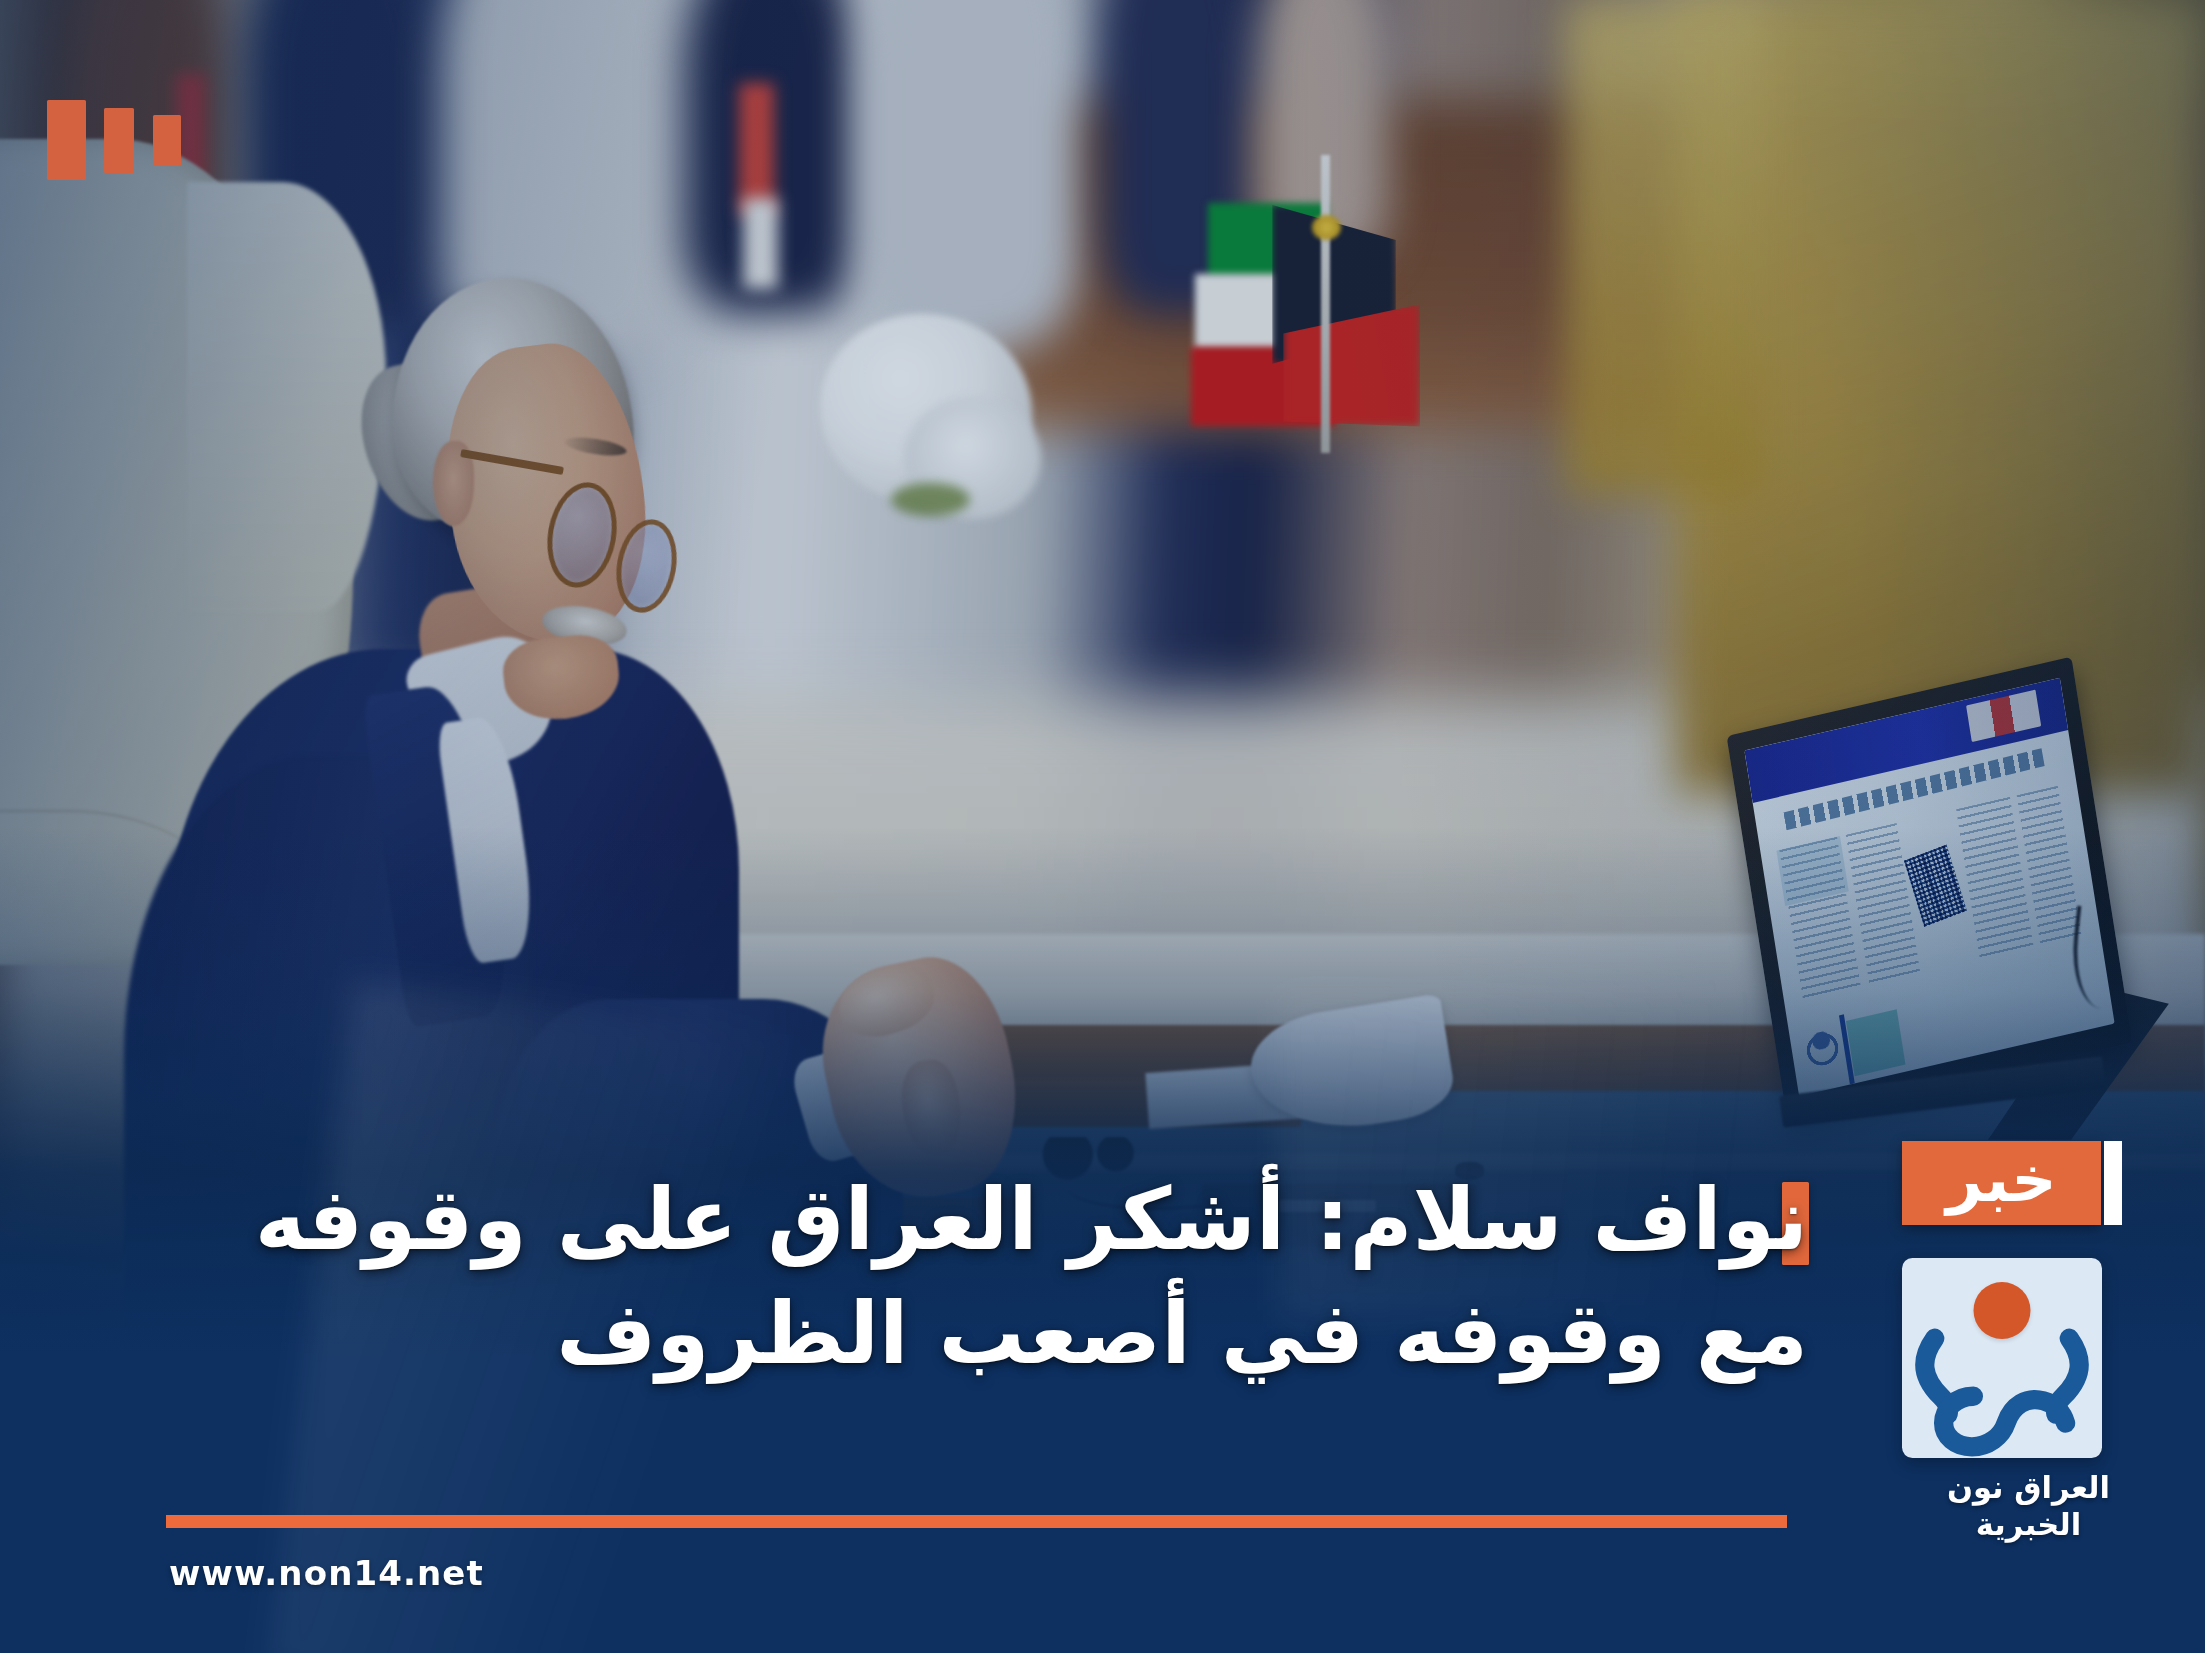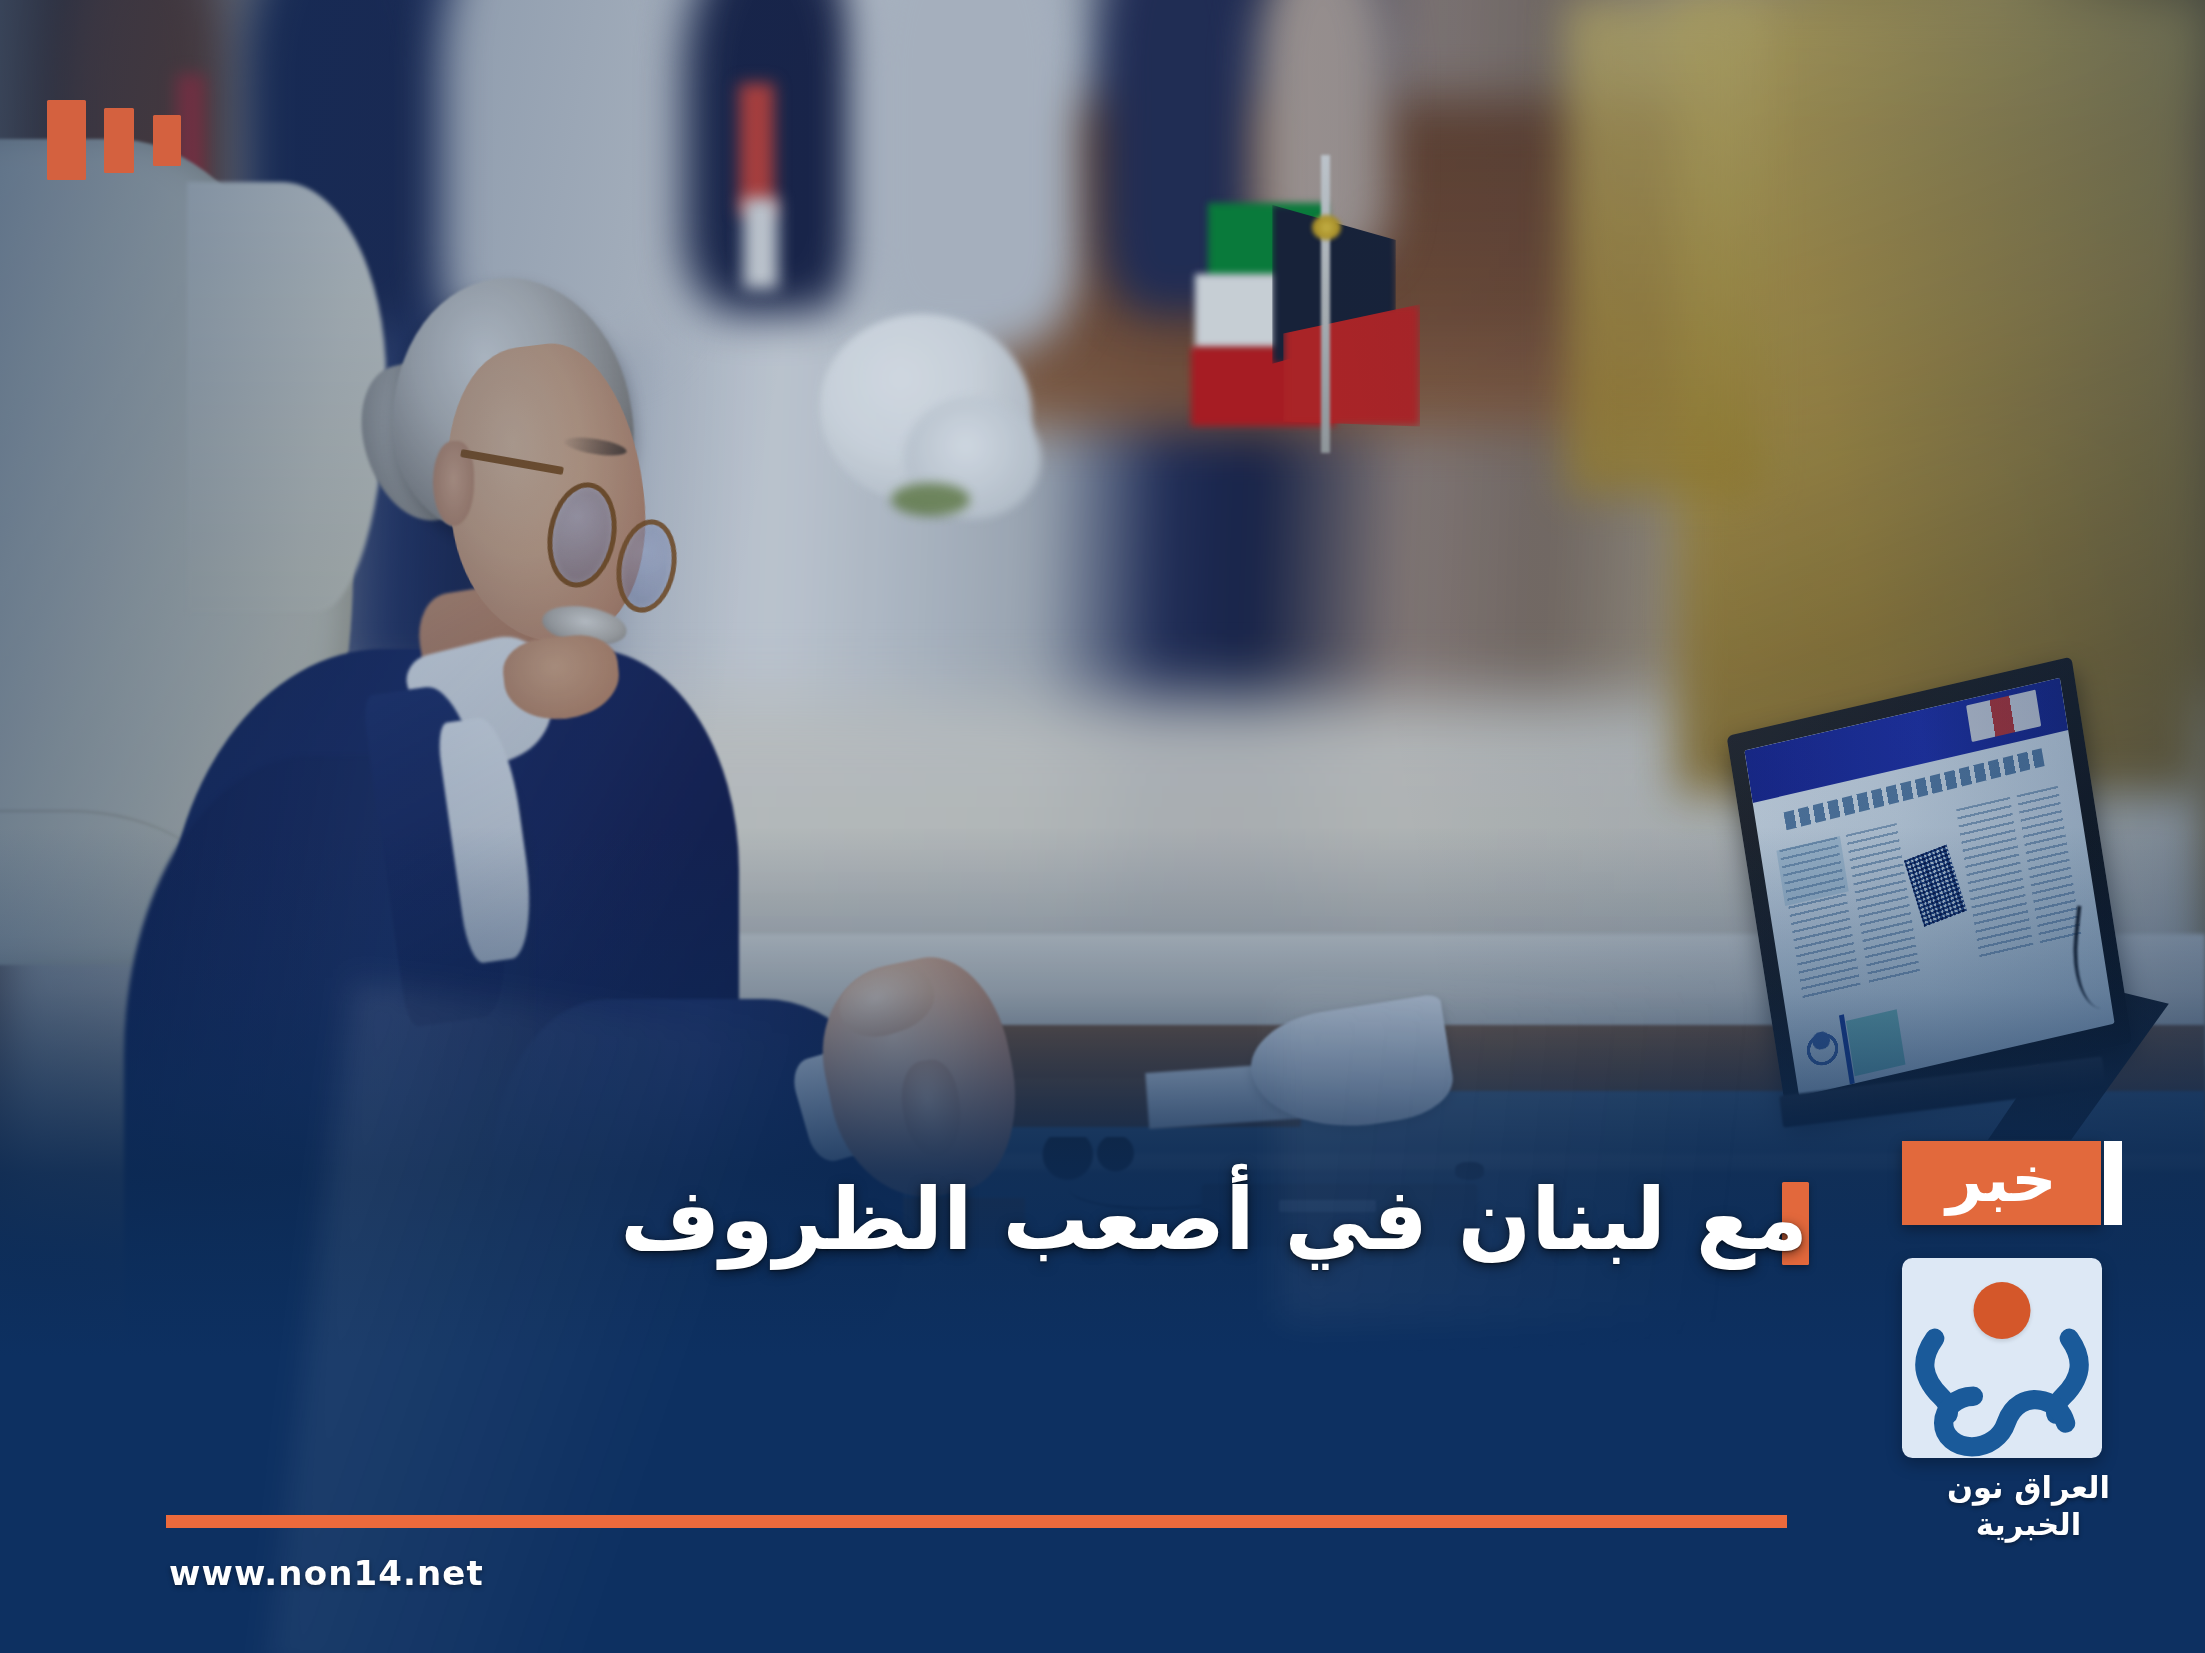--- a/index.html
+++ b/index.html
@@ -688,21 +688,22 @@
 
   <div class="marks">
     <i class="b1"></i>
     <i class="b2"></i>
     <i class="b3"></i>
   </div>
 
   <div class="head-tick"></div>
 
   <div class="headline">
-    <span class="ln">مع لبنان في أصعب الظروف</span>
+    <span class="ln">نواف سلام: أشكر العراق على وقوفه</span>
+    <span class="ln">مع وقوفه في أصعب الظروف</span>
   </div>
 
   <div class="news-badge">
     <span>خبر</span>
   </div>
   <div class="badge-rule"></div>
 
   <div class="logo-card">
     <div class="logo-dot"></div>
     <svg class="logo-svg" viewBox="0 0 269 269" aria-hidden="true">

